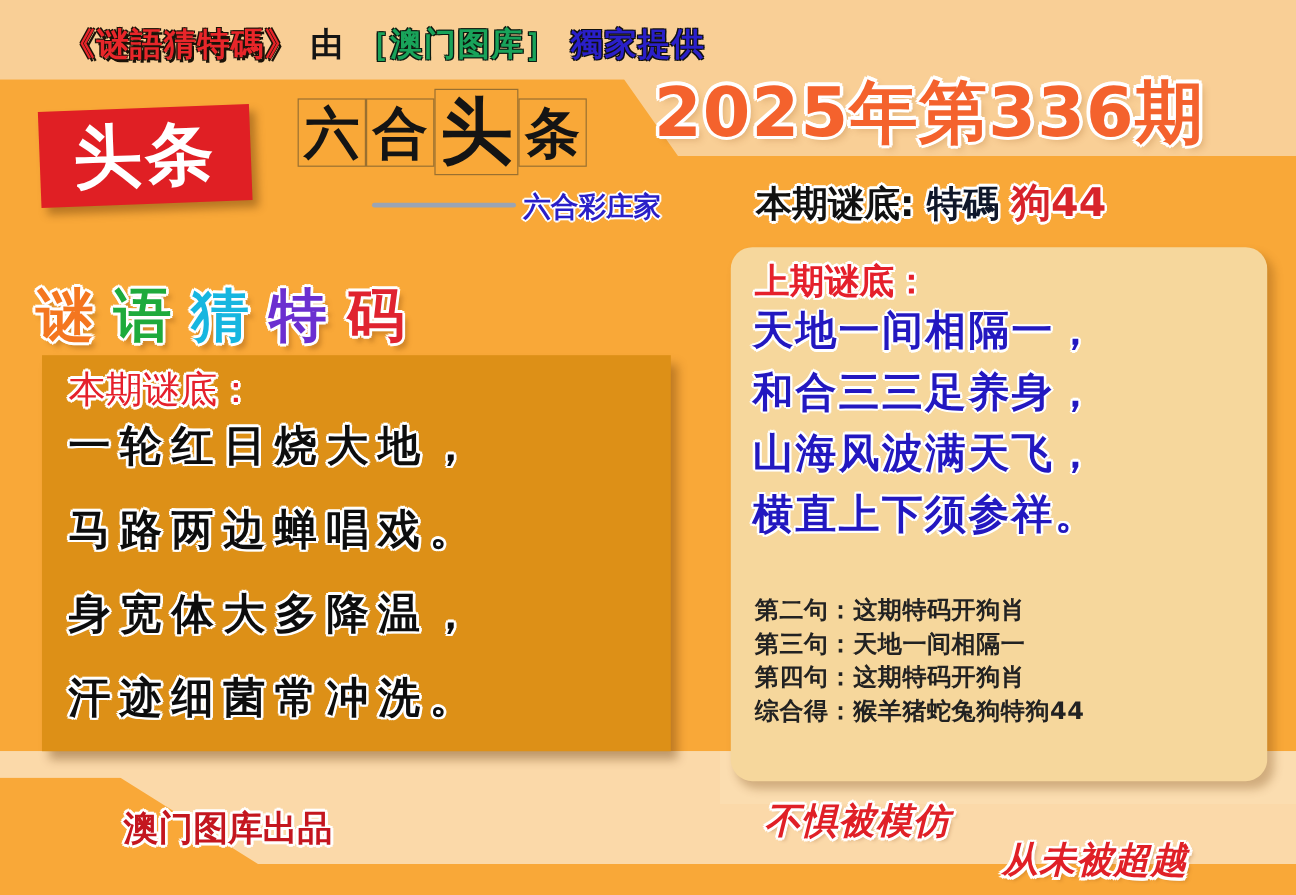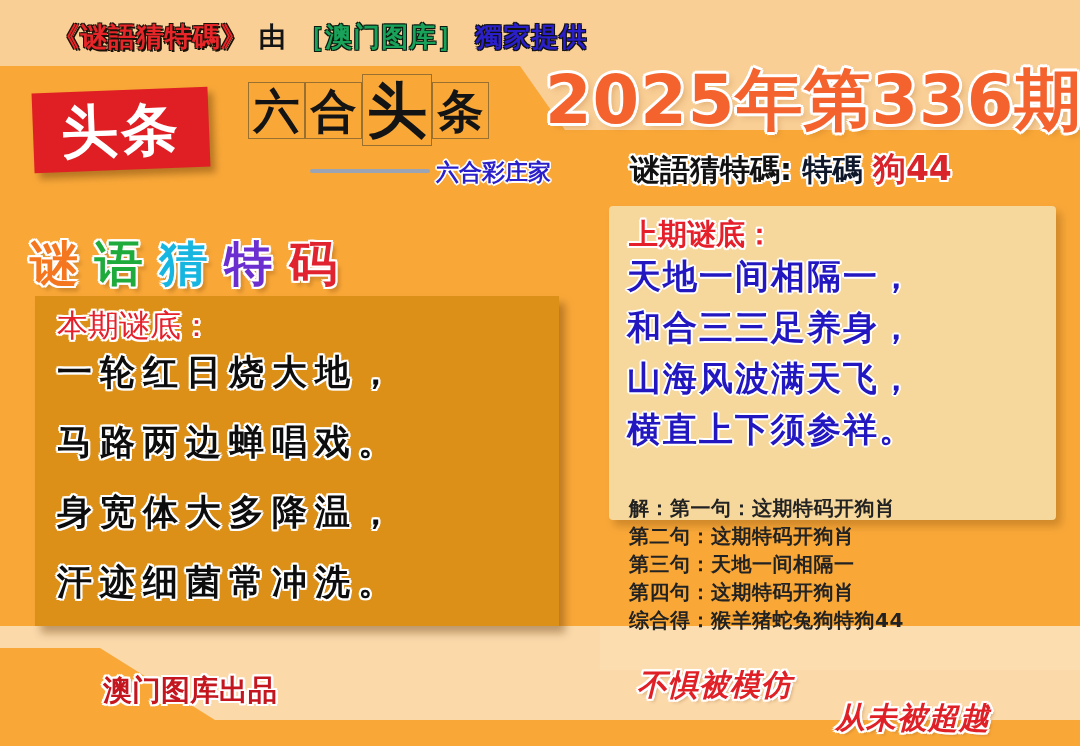--- a/index.html
+++ b/index.html
@@ -78,21 +78,21 @@
   .sub-brand {
     position:absolute; left:436px; top:157px;
     font-size:23px; font-weight:bold; color:#2a1fc8; white-space:nowrap;
     text-shadow: 1.6px 0 0 #fff, -1.6px 0 0 #fff, 0 1.6px 0 #fff, 0 -1.6px 0 #fff,
                  1.2px 1.2px 0 #fff, -1.2px -1.2px 0 #fff, 1.2px -1.2px 0 #fff, -1.2px 1.2px 0 #fff;
   }
 
   
   .issue-title {
     position:absolute; left:545px; top:62px; width:500px;
-    font-size:67px; font-weight:bold; color:#f4622d; white-space:nowrap;
+    font-size:57px; font-weight:bold; color:#f4622d; white-space:nowrap;
     letter-spacing:1px; line-height:1.15;
     text-shadow: 3px 0 0 #fff, -3px 0 0 #fff, 0 3px 0 #fff, 0 -3px 0 #fff,
                  2.2px 2.2px 0 #fff, -2.2px -2.2px 0 #fff, 2.2px -2.2px 0 #fff, -2.2px 2.2px 0 #fff,
                  4px 4px 6px rgba(150,80,20,.25);
   }
 
   .prev-line {
     position:absolute; left:630px; top:152px; white-space:nowrap;
     font-size:30px; font-weight:bold; line-height:1;
   }
@@ -138,22 +138,22 @@
     text-shadow: 2.2px 0 0 #fff, -2.2px 0 0 #fff, 0 2.2px 0 #fff, 0 -2.2px 0 #fff,
                  1.6px 1.6px 0 #fff, -1.6px -1.6px 0 #fff, 1.6px -1.6px 0 #fff, -1.6px 1.6px 0 #fff;
   }
   .vl0 { top:59px; }
   .vl1 { top:129px; }
   .vl2 { top:199px; }
   .vl3 { top:269px; }
 
   
   .card-right {
-    position:absolute; left:609px; top:206px; width:447px; height:314px;
-    background:#f6d79c; border-radius:4px;
+    position:absolute; left:609px; top:206px; width:447px; height:445px;
+    background:#f6d79c; border-radius:18px;
     box-shadow:5px 6px 8px rgba(110,60,10,.30);
   }
   .card-right-title {
     position:absolute; left:20px; top:14px;
     font-size:29px; font-weight:bold; color:#e5202b; line-height:1;
     text-shadow: 2.2px 0 0 #fff, -2.2px 0 0 #fff, 0 2.2px 0 #fff, 0 -2.2px 0 #fff,
                  1.6px 1.6px 0 #fff, -1.6px -1.6px 0 #fff, 1.6px -1.6px 0 #fff, -1.6px 1.6px 0 #fff;
   }
   .verse-right {
     position:absolute; left:18px; width:420px;
@@ -223,21 +223,21 @@
     <div class="gt-cell big">头</div>
     <div class="gt-cell">条</div>
   </div>
 
   <div class="sub-line"></div>
   <div class="sub-brand">六合彩庄家</div>
 
   <div class="issue-title">2025年第336期</div>
 
   <div class="prev-line">
-    <span class="t-blk">谜語猜特碼:</span>
+    <span class="t-blk">本期谜底:</span>
     <span class="t-blu">特碼</span>
     <span class="t-red">狗44</span>
   </div>
 
   <div class="rainbow-head">
     <span class="rc0">谜</span>
     <span class="rc1">语</span>
     <span class="rc2">猜</span>
     <span class="rc3">特</span>
     <span class="rc4">码</span>
@@ -252,21 +252,20 @@
   </div>
 
   <div class="card-right">
     <div class="card-right-title">上期谜底：</div>
     <div class="verse-right vr0">天地一间相隔一，</div>
     <div class="verse-right vr1">和合三三足养身，</div>
     <div class="verse-right vr2">山海风波满天飞，</div>
     <div class="verse-right vr3">横直上下须参祥。</div>
 
     <div class="explain">
-      <div class="explain-line">解：第一句：这期特码开狗肖</div>
       <div class="explain-line">第二句：这期特码开狗肖</div>
       <div class="explain-line">第三句：天地一间相隔一</div>
       <div class="explain-line">第四句：这期特码开狗肖</div>
       <div class="explain-line">综合得：猴羊猪蛇兔狗特狗44</div>
     </div>
   </div>
 
   <div class="footer-left">澳门图库出品</div>
   <div class="slogan slogan-a">不惧被模仿</div>
   <div class="slogan slogan-b">从未被超越</div>

